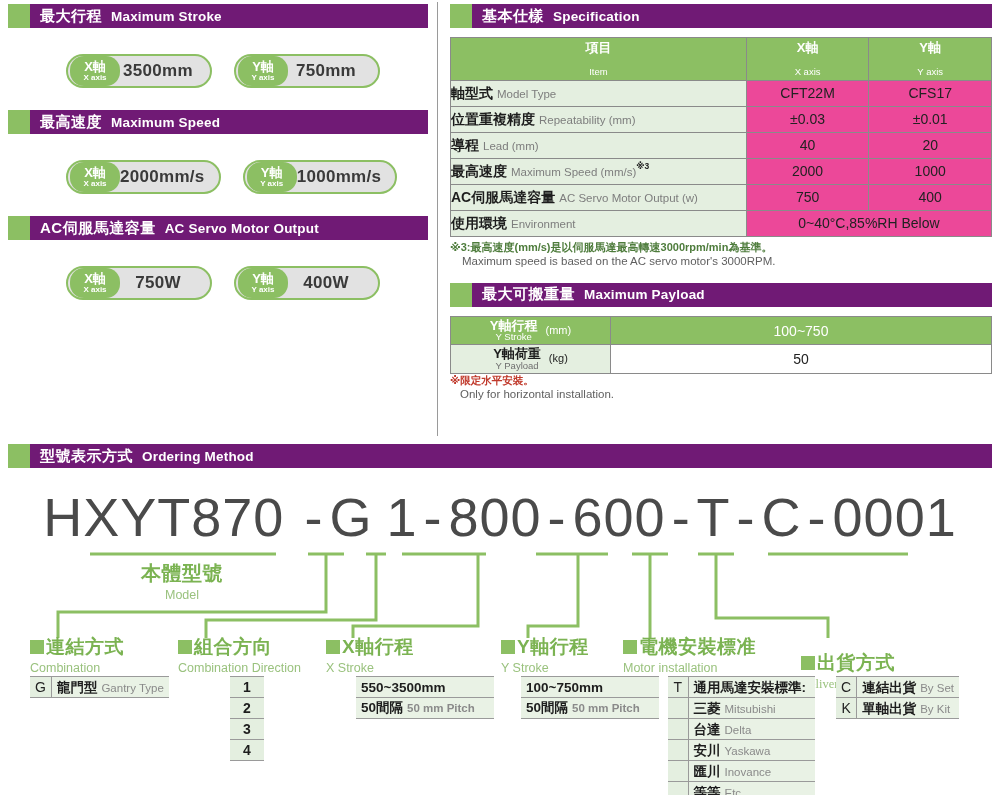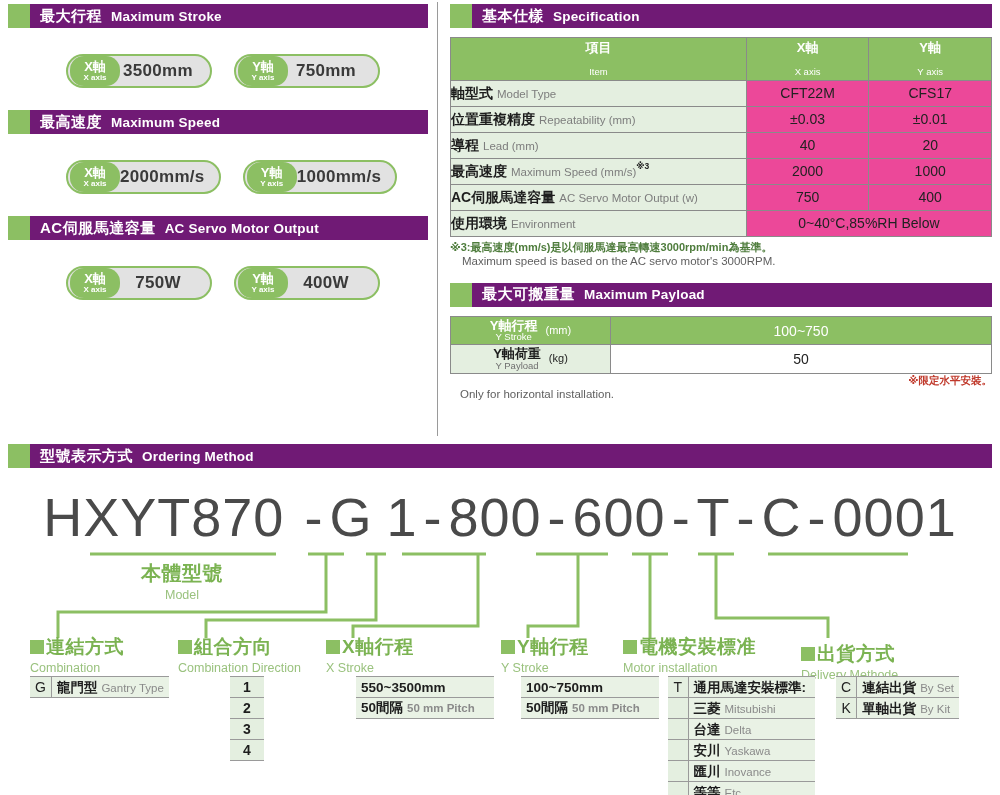--- a/index.html
+++ b/index.html
@@ -87,21 +87,21 @@
   }
   td.p-lab.light { background: #e4efe0; color: #1d1d1d; }
   td.p-lab .lab-main { display: inline-block; vertical-align: middle; }
   td.p-lab .l-cn { display: block; font-size: 13px; font-weight: bold; }
   td.p-lab .l-en { display: block; font-size: 9.5px; font-weight: normal; }
   td.p-lab .l-unit { font-size: 11px; margin-left: 8px; vertical-align: middle; }
   td.p-lab.light .l-en { color: #6f6f6f; }
   td.p-val { text-align: center; font-size: 14px; }
   td.p-val.green { background: #8cbf63; color: #fff; font-weight: normal; }
 
-  .note-red .n1 { color: #c0392b; font-size: 10.5px; font-weight: bold; display: block; text-align: right; }
+  .note-red .n1 { color: #c0392b; font-size: 10.5px; font-weight: bold; display: block; }
   .note-red .n2 { font-size: 11.5px; color: #5f5f5f; display: block; padding-left: 10px; }
 
   
   .order-sec { position: absolute; left: 8px; top: 444px; width: 984px; }
   .order-body { position: relative; height: 340px; }
 
   .code-line {
     position: absolute; left: 0; top: 18px; width: 984px;
     text-align: center; white-space: nowrap;
     font-size: 54px; color: #4a4a4a; letter-spacing: 1px;
@@ -385,21 +385,21 @@
         <span class="g-en">X Stroke</span>
       </div>
       <div class="glabel" style="left:493px; top:166px;">
         <span class="sq"></span><span class="g-cn">Y軸行程</span>
         <span class="g-en">Y Stroke</span>
       </div>
       <div class="glabel" style="left:615px; top:166px;">
         <span class="sq"></span><span class="g-cn">電機安裝標准</span>
         <span class="g-en">Motor installation</span>
       </div>
-      <div class="glabel" style="left:793px; top:173px;">
+      <div class="glabel" style="left:793px; top:182px;font-family:Liberation Serif, serif;">
         <span class="sq"></span><span class="g-cn">出貨方式</span>
         <span class="g-en">Delivery Methode</span>
       </div>
 
       <div class="opt" style="left:22px; top:208px;">
         <table>
             <tbody id="tb-combination">
               <tr>
                 <td class="key">G</td>
                 <td class="desc"><span class="o-cn">龍門型</span><span class="o-en">Gantry Type</span></td>

